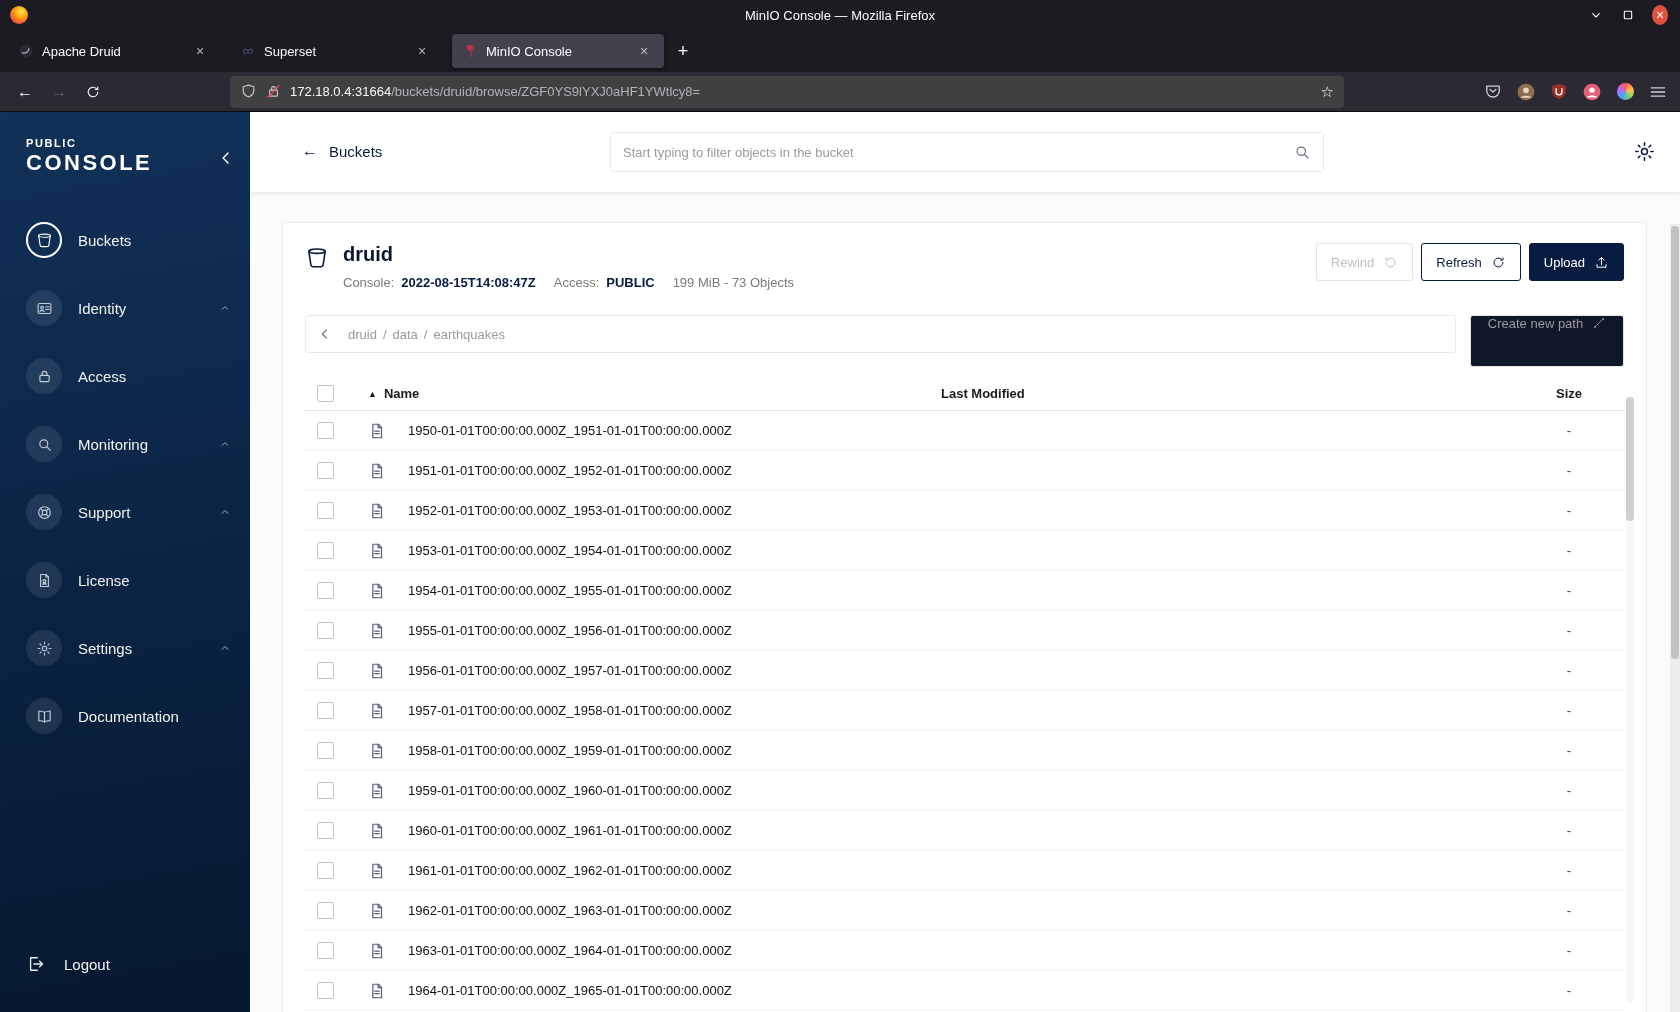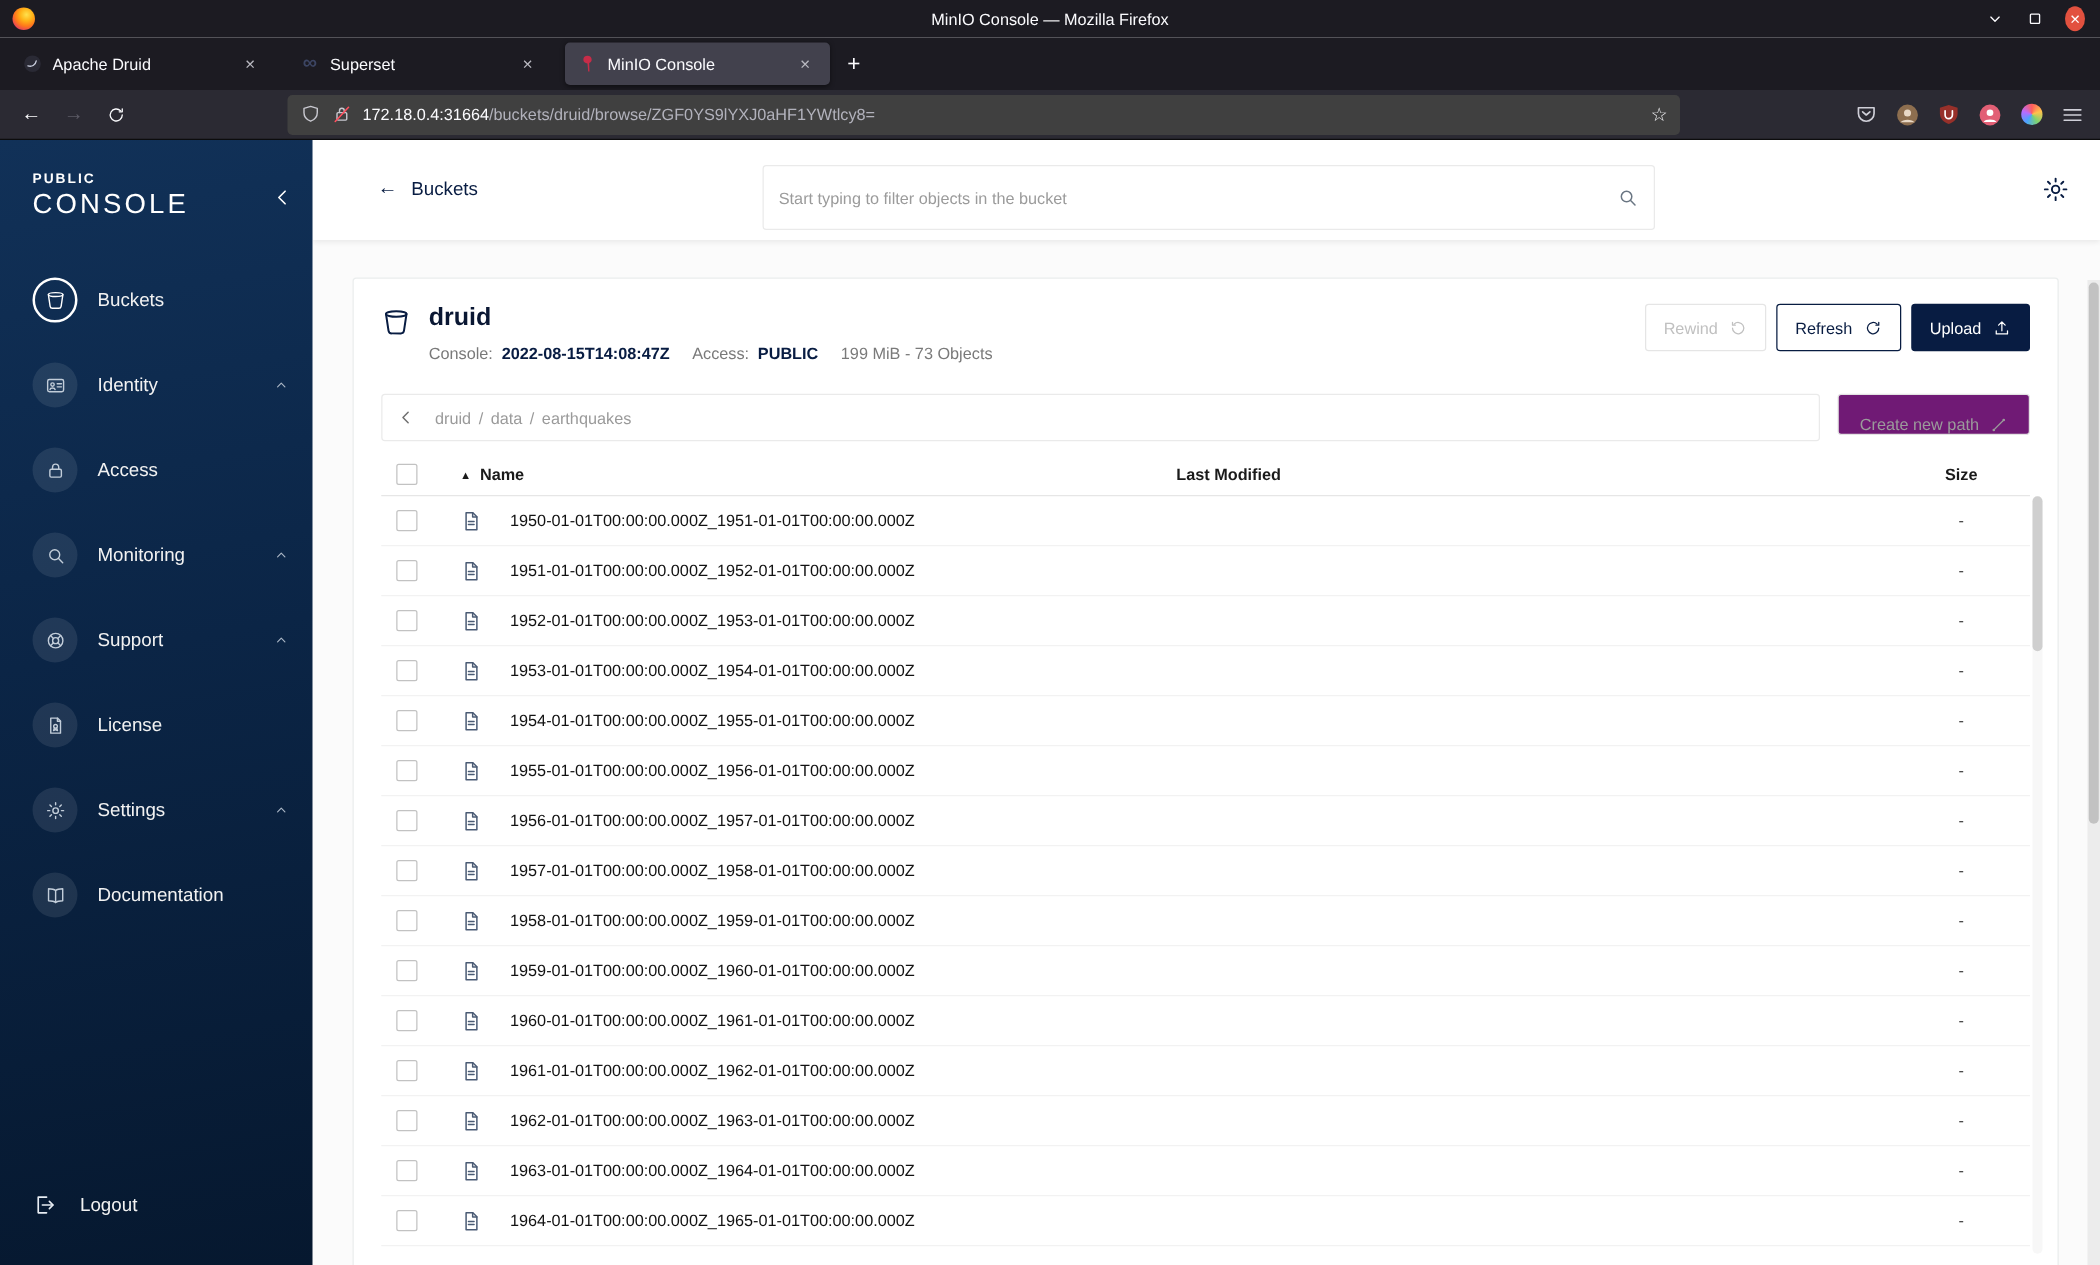--- a/index.html
+++ b/index.html
@@ -52,38 +52,38 @@
     background:conic-gradient(#ff5c5c,#ffc24b,#7dd36f,#4aa3ff,#b86bff,#ff5c5c); }
 
   
   .app{ position:absolute; top:112px; left:0; right:0; bottom:0; }
 
   
   .sidebar{ position:absolute; top:0; bottom:0; left:0; width:250px; color:#fff; z-index:3;
     background:linear-gradient(170deg,#113158 0%,#0b2546 45%,#06182f 100%); }
   .logo{ padding:26px 0 0 26px; line-height:1; }
   .logo-min{ font-size:11px; font-weight:700; letter-spacing:1.6px; }
-  .logo-console{ font-size:22px; letter-spacing:2.5px; font-weight:400; margin-top:3px; }
+  .logo-console{ font-size:22px; letter-spacing:2.5px; font-weight:700; margin-top:3px; }
   .collapse-btn{ position:absolute; top:36px; right:14px; width:20px; height:20px; color:#fff; cursor:pointer; }
   .menu{ position:absolute; top:94px; left:0; right:0; }
   .menu-item{ height:68px; display:flex; align-items:center; padding:0 18px 0 26px; gap:16px; cursor:pointer; }
   .mi-icon{ width:36px; height:36px; border-radius:50%; background:rgba(255,255,255,.09); color:#c2cdd9; flex:none; }
   .mi-icon svg{ width:17px; height:17px; }
   .menu-item.active .mi-icon{ background:transparent; border:2px solid #fff; color:#fff; }
   .mi-label{ font-size:15px; color:#f2f2f2; flex:1; }
   .mi-caret{ width:14px; height:14px; color:#aab6c5; }
   .logout{ position:absolute; bottom:14px; left:0; right:0; height:68px; display:flex; align-items:center; gap:18px; padding:0 26px; cursor:pointer; }
   .logout-icon{ width:20px; height:20px; color:#e8edf3; }
 
   
   .main{ position:absolute; left:250px; top:0; right:0; bottom:0; background:#fbfbfb; overflow:hidden; }
   .appheader{ position:relative; height:80px; background:#fff; box-shadow:0 2px 4px rgba(0,0,0,.07); z-index:2; }
   .back-link{ position:absolute; left:52px; top:30px; display:flex; align-items:center; gap:11px; color:#081c42; font-size:15px; cursor:pointer; }
   .back-arrow{ font-size:16px; }
-  .search-wrap{ position:absolute; left:360px; top:20px; width:714px; height:52px; border:1px solid #eaeaea; border-radius:3px; background:#fff; display:flex; align-items:center; padding:0 12px; }
+  .search-wrap{ position:absolute; left:360px; top:20px; width:714px; height:40px; border:1px solid #eaeaea; border-radius:3px; background:#fff; display:flex; align-items:center; padding:0 12px; }
   .search-input{ flex:1; border:none; outline:none; font-size:13px; color:#333; background:transparent; font-family:inherit; }
   .search-input::placeholder{ color:#9b9b9b; }
   .sicon{ width:18px; height:18px; color:#6a7683; }
   .gear-btn{ position:absolute; right:24px; top:28px; width:23px; height:23px; color:#081c42; cursor:pointer; }
 
   .content{ padding:30px 33px 16px 32px; height:calc(100% - 80px); }
   .card{ background:#fff; border:1px solid #eaeded; border-radius:3px; padding:20px 22px 0; position:relative; height:900px; }
 
   .bucket-header{ display:flex; align-items:flex-start; min-height:58px; }
   .bh-icon{ width:24px; height:24px; color:#081c42; margin-top:3px; }
@@ -99,21 +99,21 @@
   .btn [data-icon]{ width:15px; height:15px; }
   .btn-rewind{ border:1px solid #e5e5e5; color:#c0c0c0; cursor:default; }
   .btn-refresh{ border:1px solid #081c42; color:#081c42; }
   .btn-upload{ background:#081c42; border:1px solid #081c42; color:#fff; }
 
   .path-row{ margin-top:14px; display:flex; gap:14px; }
   .path-box{ flex:1; border:1px solid #eaeaea; border-radius:3px; height:38px; display:flex; align-items:center; padding:0 10px; gap:14px; }
   .path-back{ width:18px; height:18px; color:#6f6f6f; cursor:pointer; }
   .breadcrumb{ font-size:13px; color:#9a9a9a; display:flex; gap:6px; }
   .bc-seg{ cursor:pointer; }
-  .create-path-btn{ width:154px; height:33px; border:1px solid #e3e3e3; border-radius:3px; background:#701a75; color:#9b9b9b; font-size:13px; display:flex; align-items:flex-end; justify-content:center; gap:9px; font-family:inherit; cursor:pointer; }
+  .create-path-btn{ width:154px; height:52px; border:1px solid #e3e3e3; border-radius:3px; background:#0f172a; color:#9b9b9b; font-size:13px; display:flex; align-items:flex-start; justify-content:center; gap:9px; font-family:inherit; cursor:pointer; }
   .create-path-btn [data-icon]{ width:14px; height:14px; }
 
   .table-header{ margin-top:10px; display:grid; grid-template-columns:44px 1fr 585px 110px; align-items:center; height:34px; border-bottom:1px solid #e6e6e6; font-size:13px; font-weight:700; color:#1a1a1a; }
   .checkbox{ width:17px; height:17px; border:1px solid #c2c2c2; border-radius:2px; background:#fff; margin-left:12px; cursor:pointer; }
   .th-name{ display:flex; align-items:center; gap:7px; padding-left:19px; }
   .sort-icon{ font-size:9px; color:#1a1a1a; cursor:pointer; }
   .th-lm{ padding-left:12px; cursor:pointer; }
   .th-size{ text-align:center; cursor:pointer; }
 
   .trow{ display:grid; grid-template-columns:44px 1fr 585px 110px; align-items:center; height:40px; border-bottom:1px solid #f2f2f2; font-size:13px; color:#121212; }

